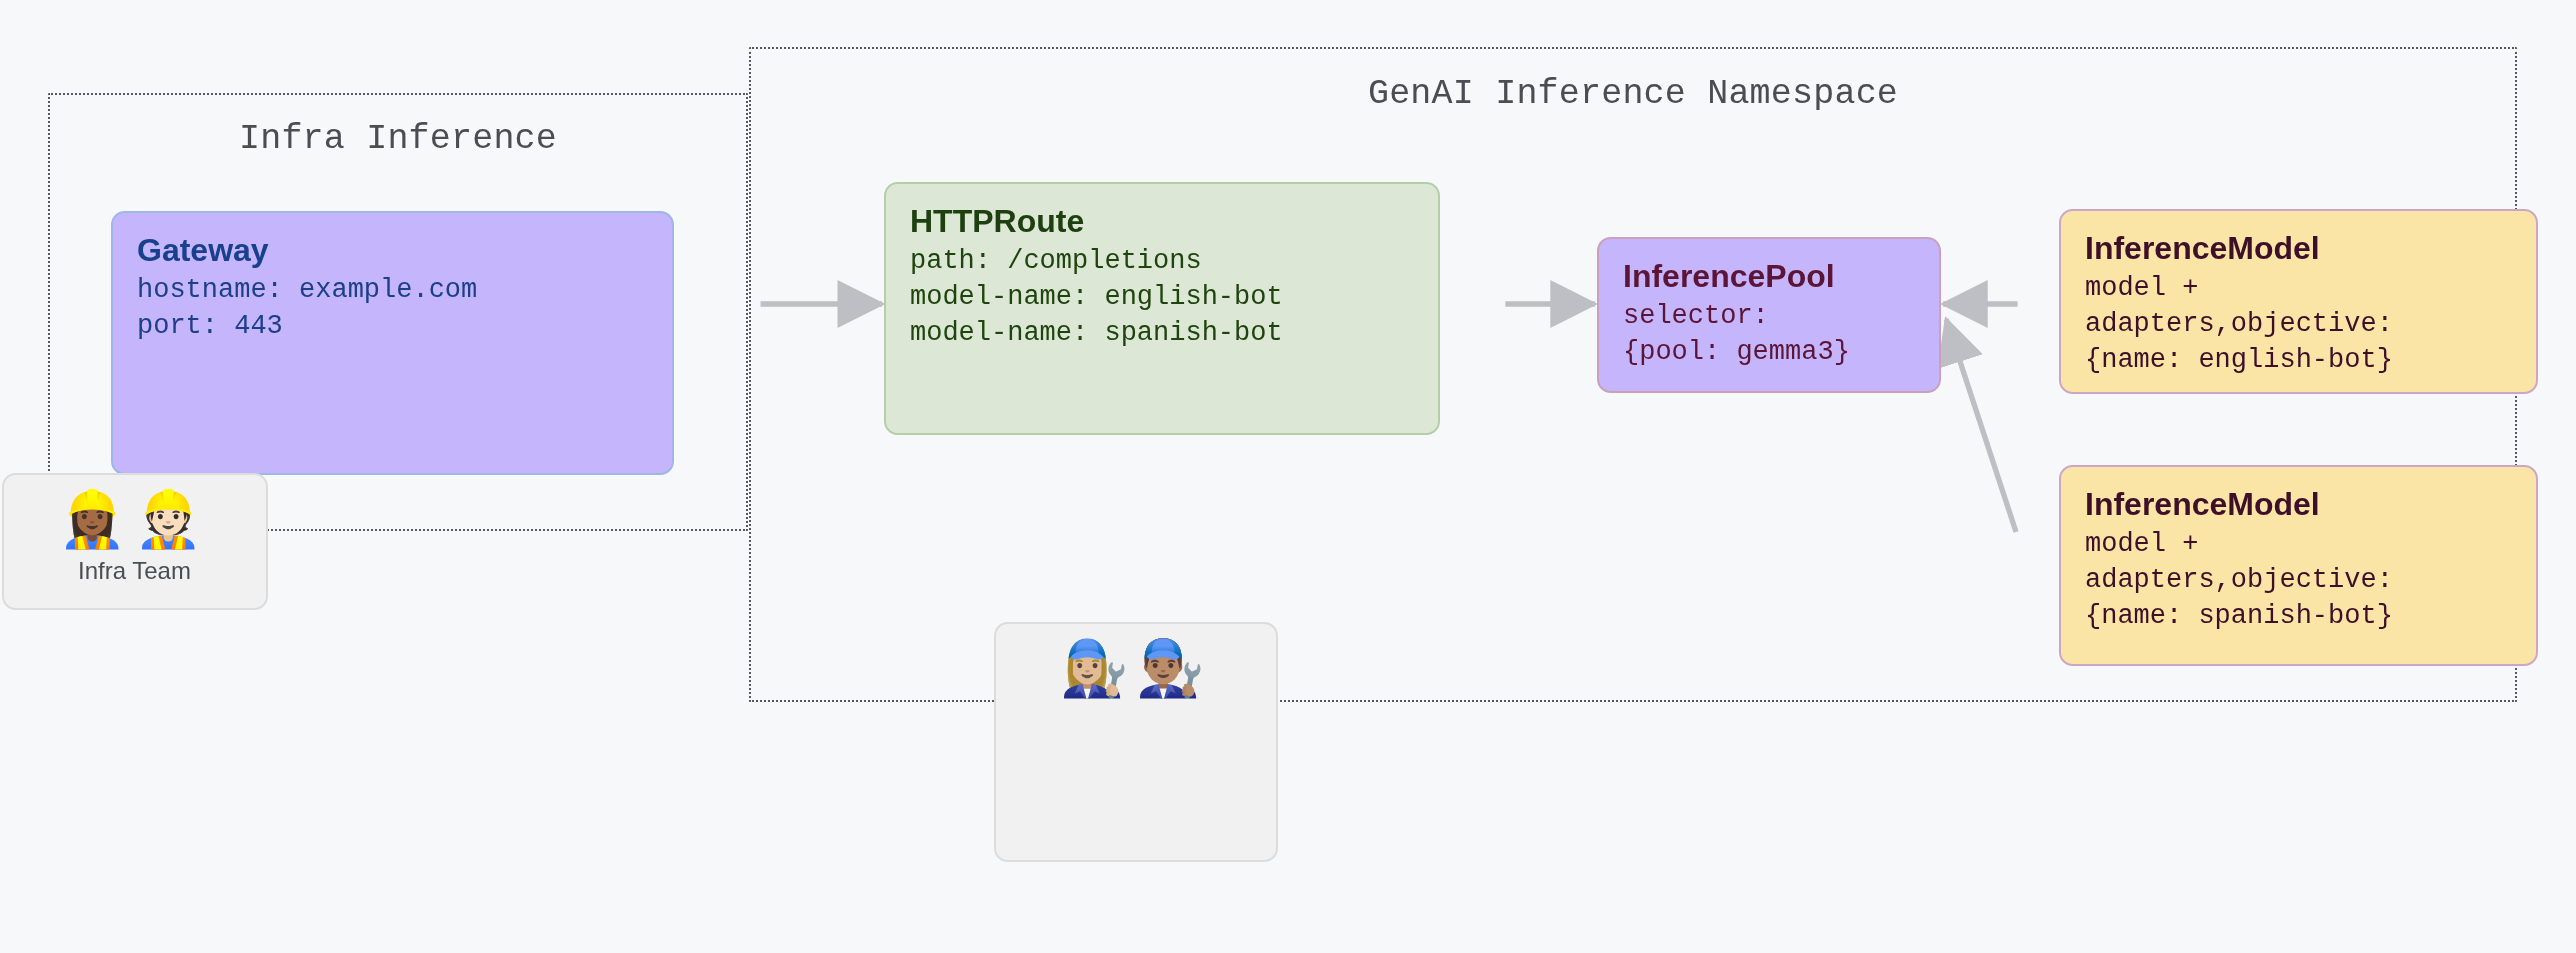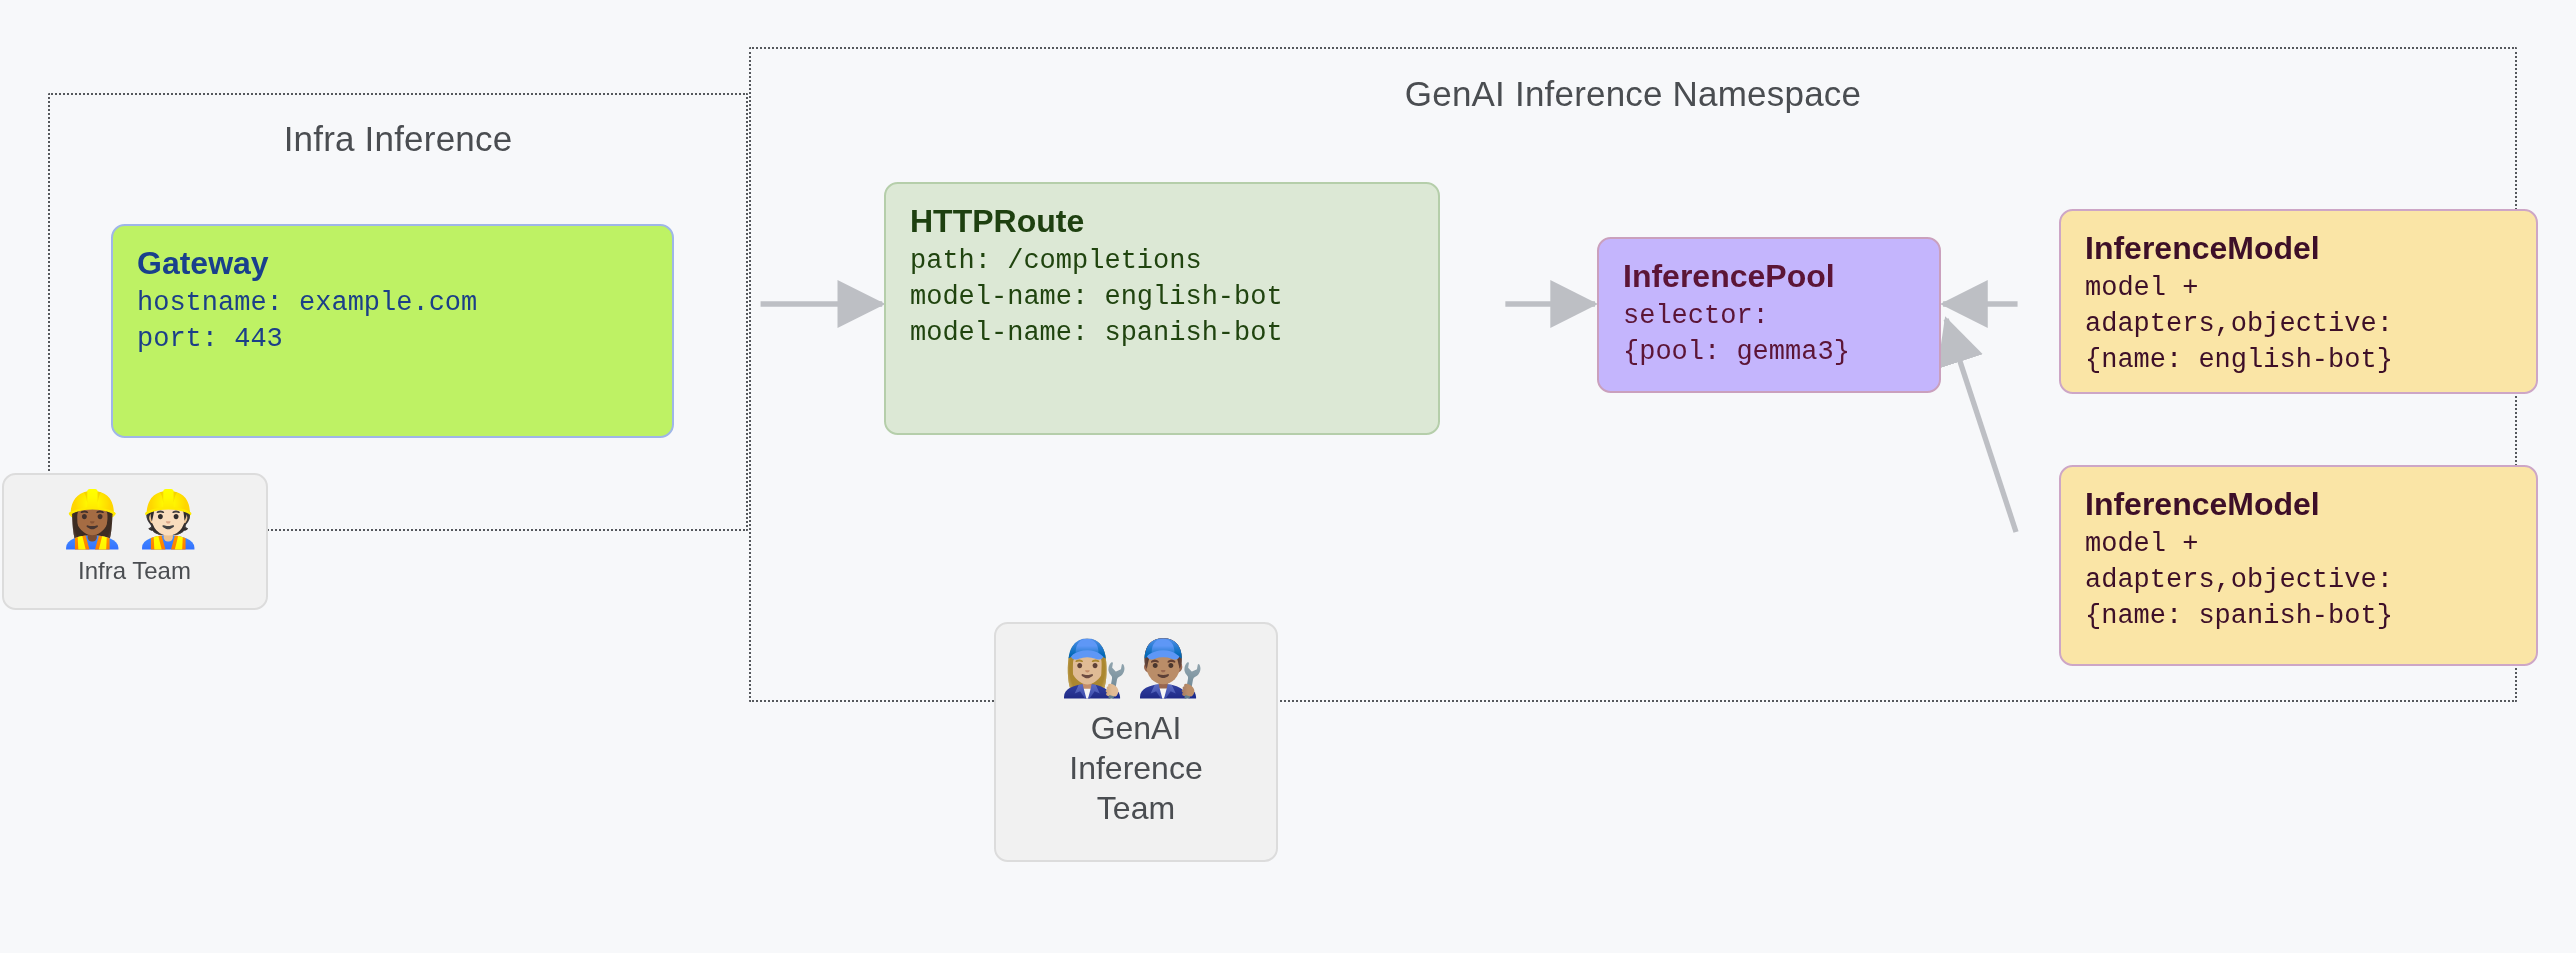--- a/index.html
+++ b/index.html
@@ -20,21 +20,21 @@
   .ns {
     position: absolute;
     border: 2.3px dotted #55585c;
     border-radius: 1.5px;
     box-sizing: border-box;
   }
   .ns-title {
     position: absolute;
     font-size: 35px;
     color: #4a4d51;
-    font-family: Liberation Sans, sans-serif;
+    font-family: Liberation Mono, monospace;
     white-space: nowrap;
     text-align: center;
     letter-spacing: 0.2px;
   }
 
   #ns-infra { left: 48px; top: 93px; width: 700px; height: 438px; }
   #ns-genai { left: 749px; top: 47px; width: 1768px; height: 655px; }
 
   #ns-infra-title { left: 48px; top: 119px; width: 700px; }
   #ns-genai-title { left: 749px; top: 74px; width: 1768px; }
@@ -58,22 +58,22 @@
   }
   .box-line {
     font-family: "Liberation Mono", monospace;
     font-size: 27px;
     line-height: 1.32;
     white-space: nowrap;
   }
 
   
   #box-gateway {
-    left: 111px; top: 224px; width: 563px; height: 214px;
-    background: #bef264; border-color: #9fb6e8;
+    left: 111px; top: 211px; width: 563px; height: 264px;
+    background: #c4b5fd; border-color: #9fb6e8;
   }
   #box-gateway .box-title { color: #19408c; }
   #box-gateway .box-line  { color: #1c3f88; }
 
   
   #box-httproute {
     left: 884px; top: 182px; width: 556px; height: 253px;
     background: #dce8d5; border-color: #b5ceaa;
   }
   #box-httproute .box-title { color: #1e4010; }
@@ -202,21 +202,16 @@
     <div class="box-line">{name: spanish-bot}</div>
   </div>
 
   <div class="team" id="team-infra">
     <div class="team-emojis">👷🏾‍♀️👷🏻</div>
     <div class="team-label">Infra Team</div>
   </div>
 
   <div class="team" id="team-genai">
     <div class="team-emojis">👩🏼‍🔧👨🏽‍🔧</div>
-    <div class="team-label">
-      <div>GenAI</div>
-      <div>Inference</div>
-      <div>Team</div>
-    </div>
   </div>
 
 </div>
 
 
 </body></html>

